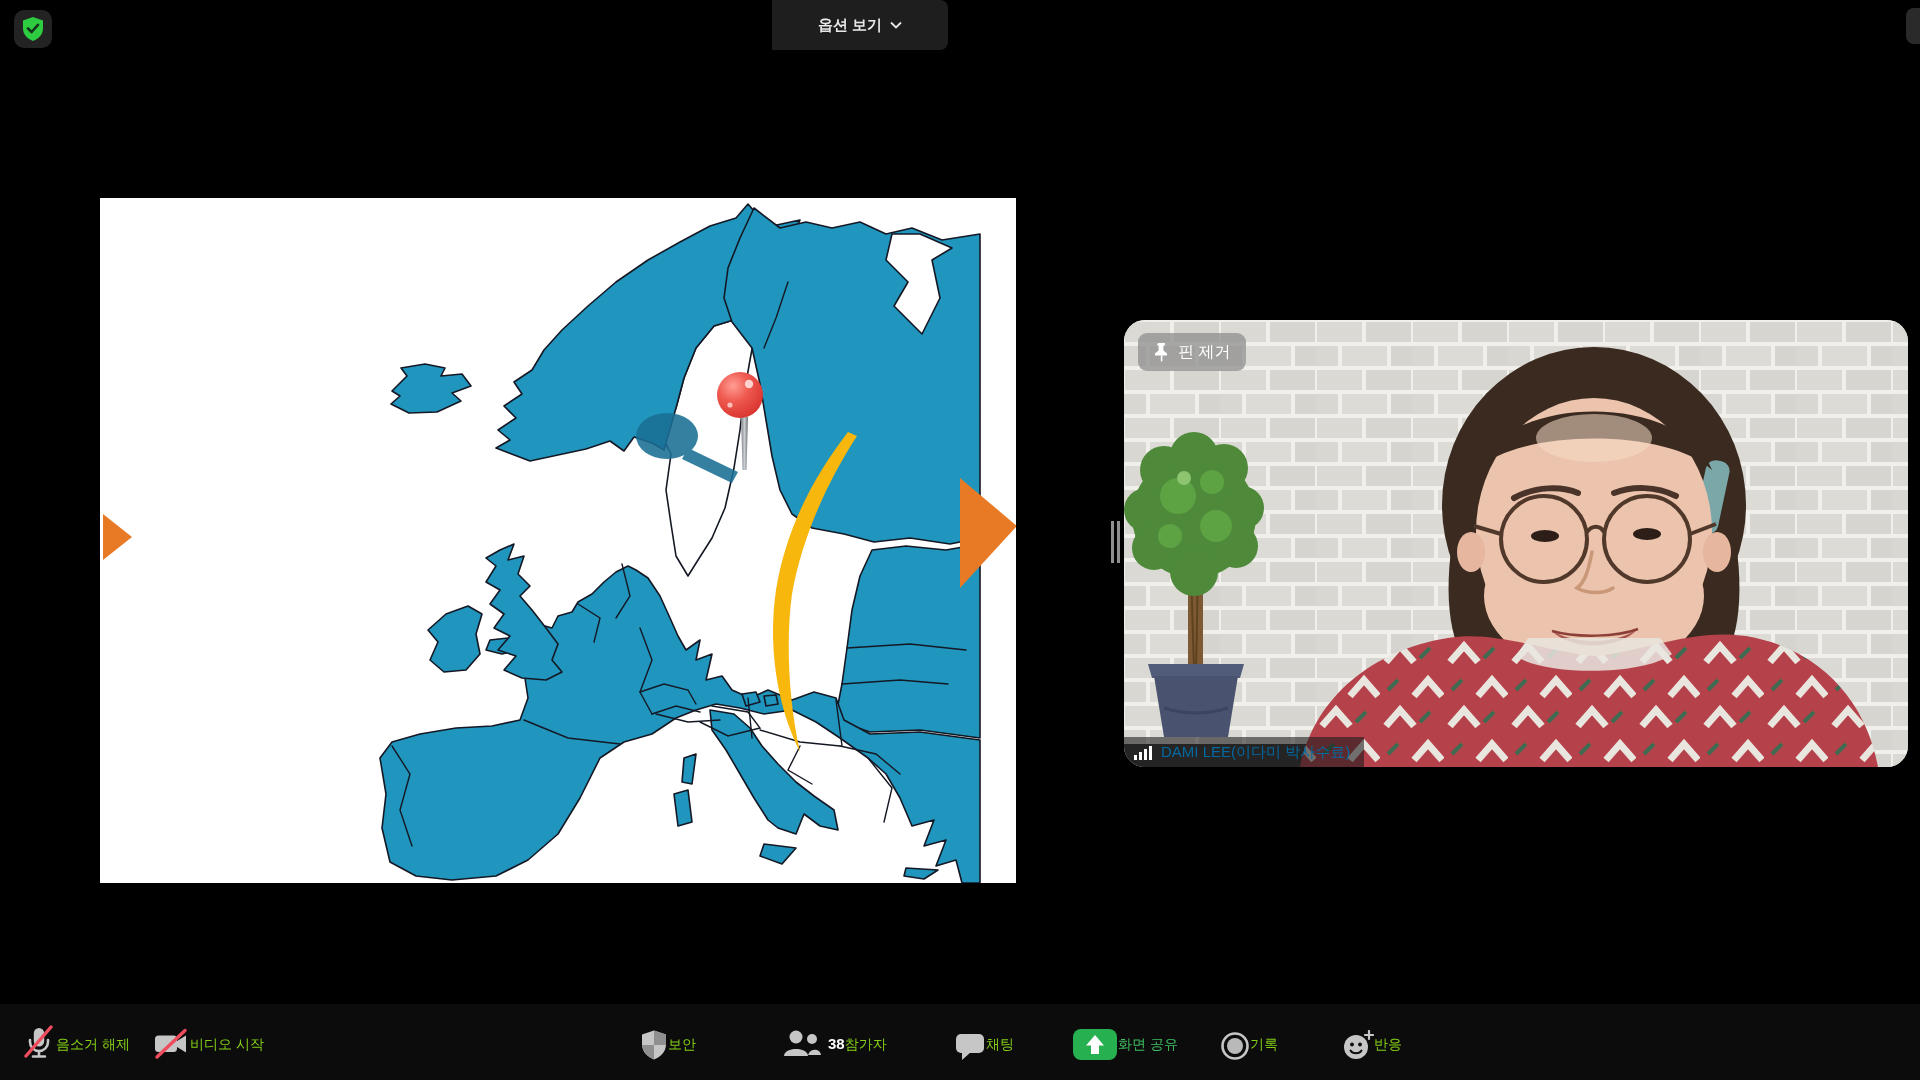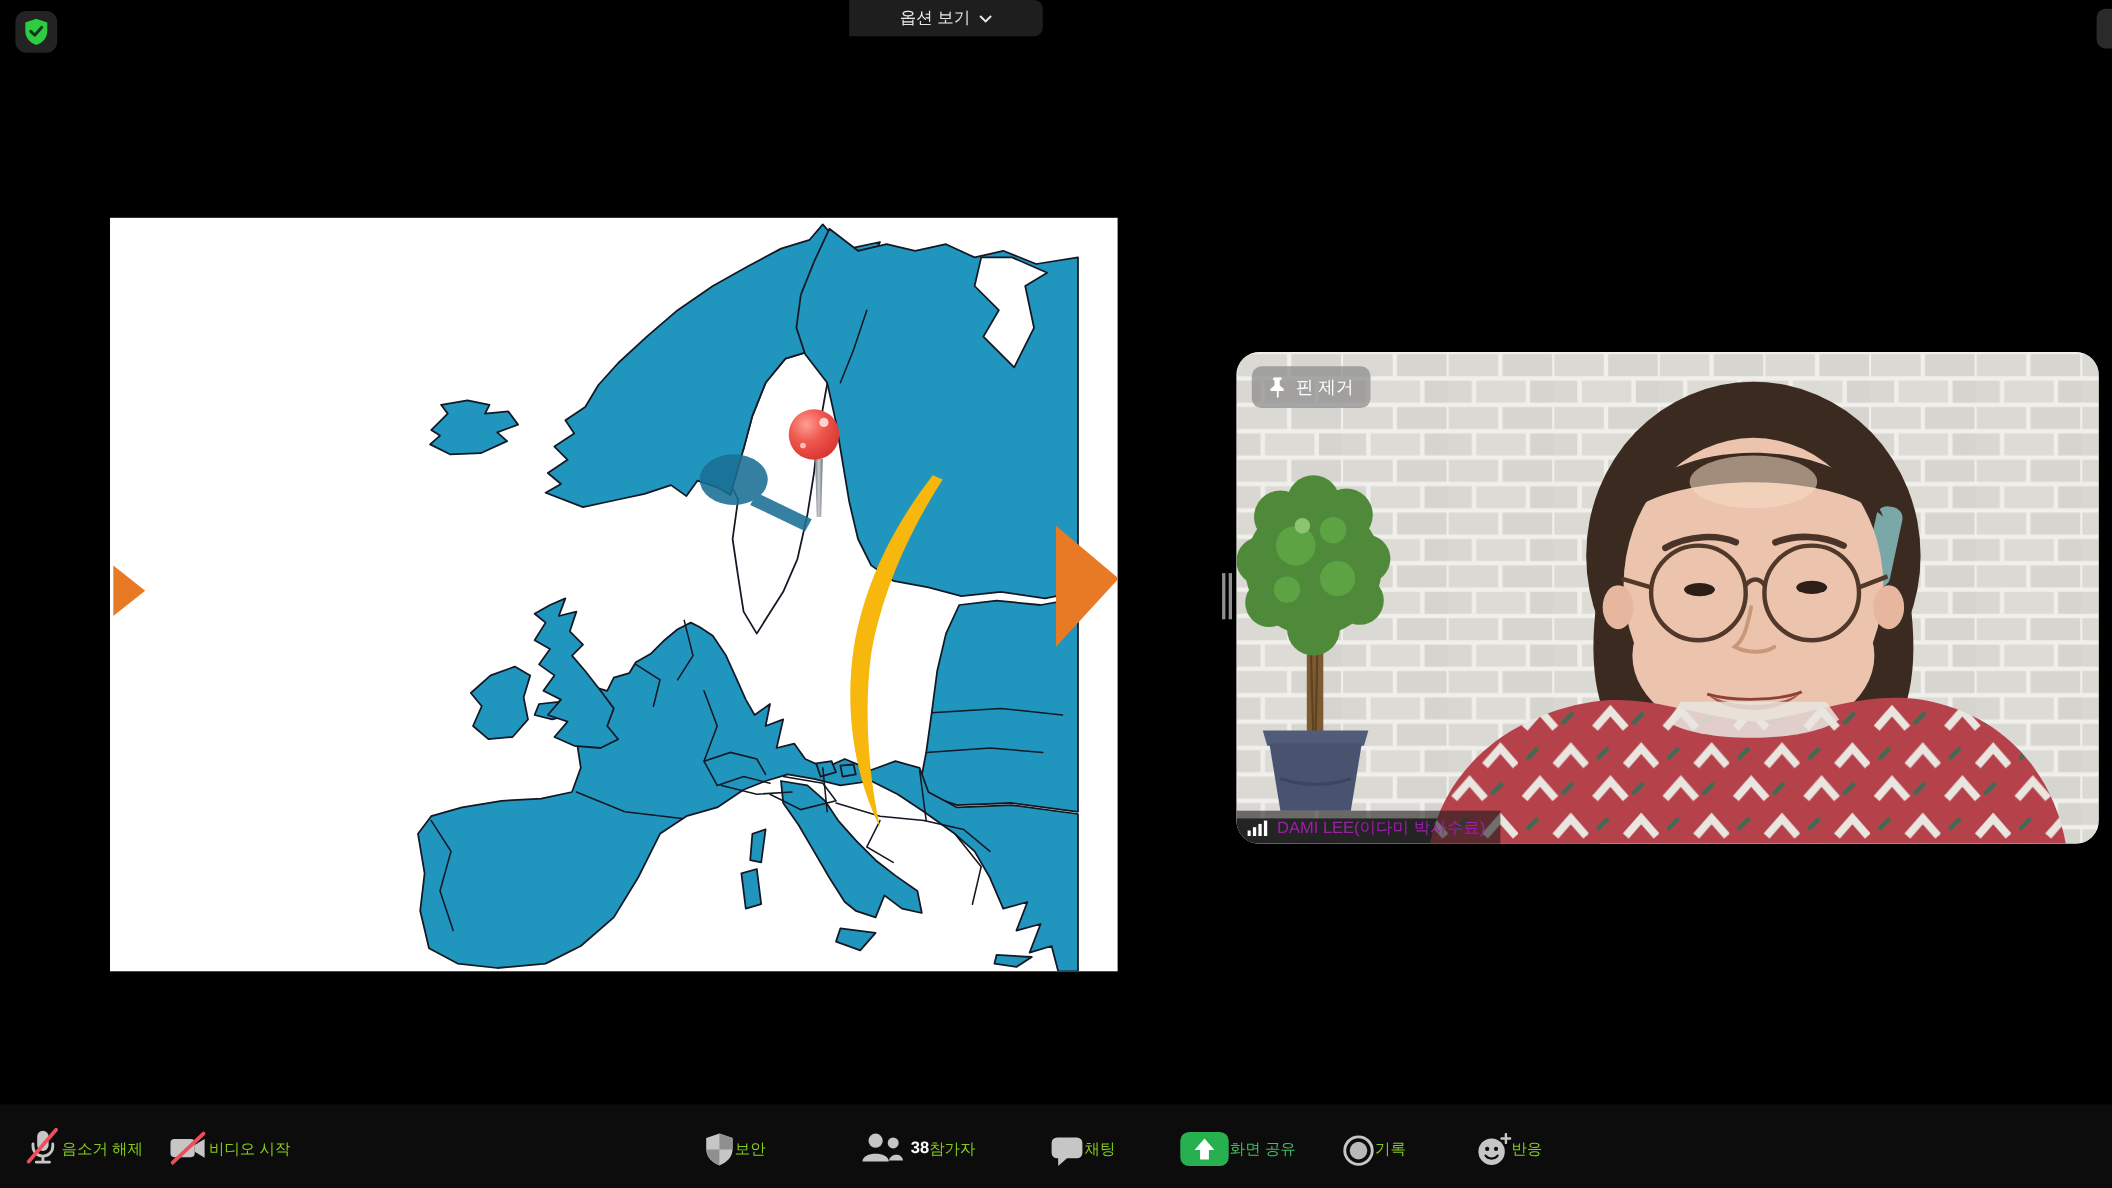--- a/index.html
+++ b/index.html
@@ -6,43 +6,43 @@
   html,body { width:1920px; height:1080px; background:#000; overflow:hidden;
     font-family:"Liberation Sans","DejaVu Sans",sans-serif; }
   .app { position:relative; width:1920px; height:1080px; background:#000; }
 
   
   .shield-btn { position:absolute; left:14px; top:10px; width:38px; height:38px;
     background:#232323; border-radius:10px; display:flex; align-items:center; justify-content:center; }
   .banner { position:absolute; left:352px; top:0; height:33px; width:420px;
     background:#22cc35; color:#263326; font-size:16px; font-weight:bold;
     display:flex; align-items:center; justify-content:center; letter-spacing:.2px; }
-  .options-box { position:absolute; left:772px; top:0; height:33px; width:176px;
+  .options-box { position:absolute; left:772px; top:0; height:50px; width:176px;
     background:#1e1e1e; border-radius:0 8px 8px 0; color:#e8e8e8; font-size:15px;
-    display:flex; align-items:center; justify-content:center; gap:8px; cursor:pointer; }
+    display:flex; align-items:center; justify-content:center; gap:8px; cursor:pointer;font-weight:bold; }
   .view-btn { position:absolute; left:1906px; top:8px; height:36px; width:86px;
     background:#2a2a2a; border-radius:8px; color:#ececec; font-size:15px;
     display:flex; align-items:center; justify-content:center; gap:7px; cursor:pointer; }
 
   
   .slide { position:absolute; left:100px; top:198px; width:916px; height:685px; background:#fff; }
   .slide svg { display:block; }
 
   
   .divider { position:absolute; left:1111px; top:521px; width:9px; height:42px;
     display:flex; gap:3px; cursor:col-resize; }
   .divider span { width:3px; height:42px; background:#8f8f8f; }
 
   
   .video { position:absolute; left:1124px; top:320px; width:784px; height:447px; overflow:hidden; background:#cfcdc8;border-radius:21px; }
   .pin-badge { position:absolute; left:14px; top:13px; height:38px;
     background:rgba(145,145,145,.78); border-radius:9px; color:#fff; font-size:16px;
     display:flex; align-items:center; gap:9px; padding:0 16px; cursor:pointer; }
   .name-bar { position:absolute; left:0; bottom:0; height:30px;
-    background:rgba(25,25,25,.58); color:#a21caf; font-size:15px;
+    background:rgba(25,25,25,.58); color:#0369a1; font-size:15px;
     display:flex; align-items:center; gap:8px; padding:0 14px 0 10px; }
 
   
   .toolbar { position:absolute; left:0; top:1004px; width:1920px; height:76px; background:#0c0c0c; }
   .tb-item { position:absolute; top:6px; height:66px; display:flex; flex-direction:row;
     align-items:center; justify-content:flex-start; cursor:pointer; }
   .tb-ico { height:36px; display:flex; align-items:flex-end; justify-content:center; }
   .tb-label { margin-top:3px; font-size:14px; color:#84cc16; white-space:nowrap; }
   .tb-label.green { color:#3fbf62; }
   .pcount { color:#fff; font-size:15px; font-weight:bold; margin-left:6px; }

